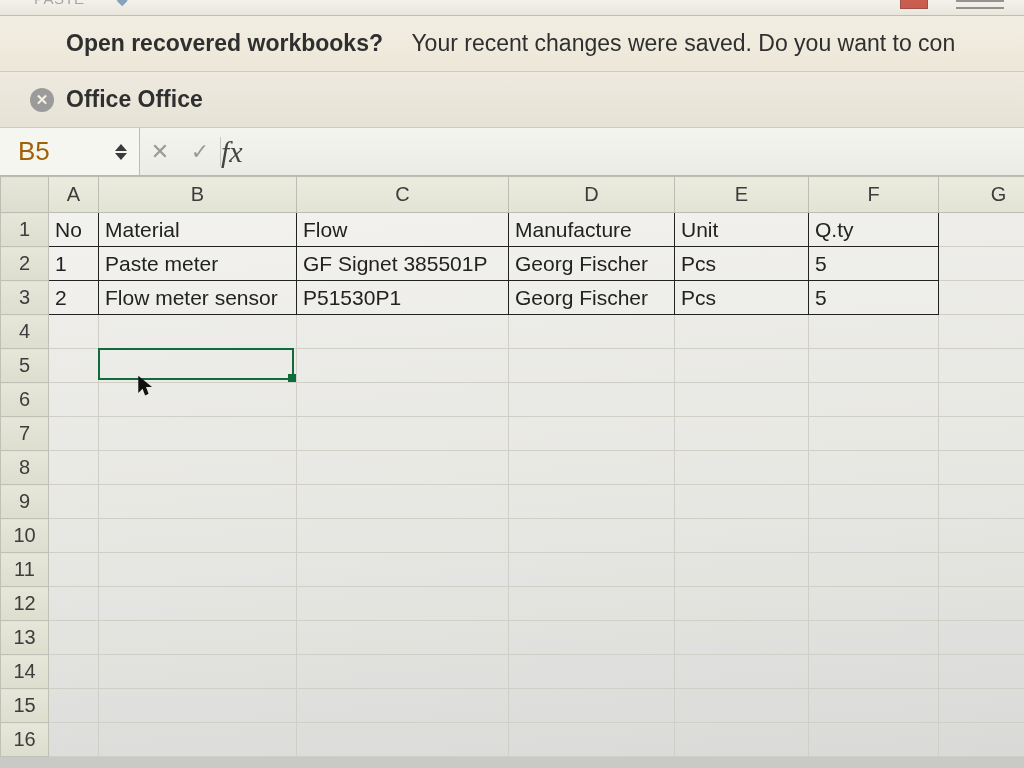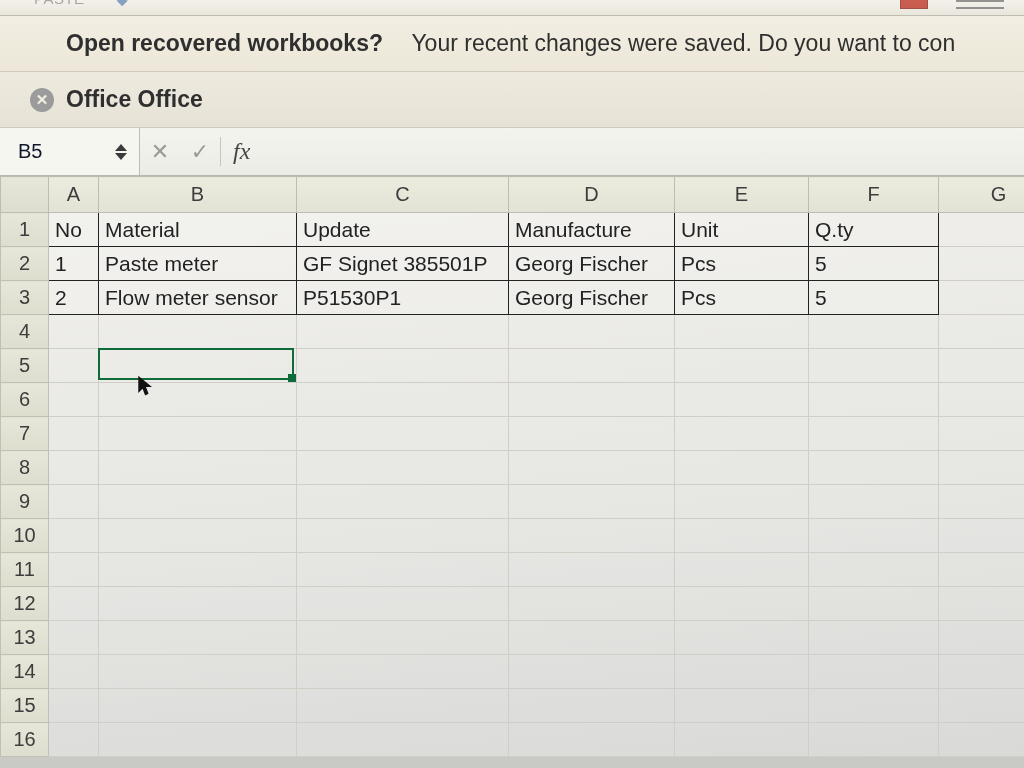--- a/index.html
+++ b/index.html
@@ -90,22 +90,22 @@
     background: linear-gradient(#f4f4ef,#ecece7);
     border-bottom:1px solid #b8b8b3;
   }
   .name-box {
     width:140px;
     height:100%;
     border-right:1px solid #bdbdb7;
     display:flex;
     align-items:center;
     padding-left:18px;
-    font-size:20px;
-    color:#0f172a;
+    font-size:26px;
+    color:#a16207;
     position:relative;
     background:#f6f6f1;
   }
   .stepper {
     position:absolute;
     right:6px;
     top:50%;
     transform:translateY(-50%);
     width:18px;height:28px;
     display:flex;flex-direction:column;
@@ -118,23 +118,22 @@
     width:40px;height:100%;
     display:flex;align-items:center;justify-content:center;
     color:#9a9a95;
     font-size:22px;
     cursor:default;
   }
   .fb-sep{width:1px;height:60%;background:#c6c6c0;}
   .fx-label{
     font-family: "Times New Roman", serif;
     font-style: italic;
-    font-size:24px;
+    font-size:30px;
     color:#444;
-    margin-left:12px;
     text-align:center;
   }
   .formula-input{
     flex:1;
     height:100%;
     border:none;
     background:transparent;
     font-size:20px;
     padding-left:14px;
     outline:none;
@@ -282,21 +281,21 @@
       <th>D</th>
       <th>E</th>
       <th>F</th>
       <th>G</th>
     </tr>
 
     <tr>
       <td class="rowhead">1</td>
       <td class="cell data">No</td>
       <td class="cell data">Material</td>
-      <td class="cell data">Update</td>
+      <td class="cell data">Flow</td>
       <td class="cell data">Manufacture</td>
       <td class="cell data">Unit</td>
       <td class="cell data">Q.ty</td>
       <td class="cell"></td>
     </tr>
 
     <tr>
       <td class="rowhead">2</td>
       <td class="cell data">1</td>
       <td class="cell data">Paste meter</td>

